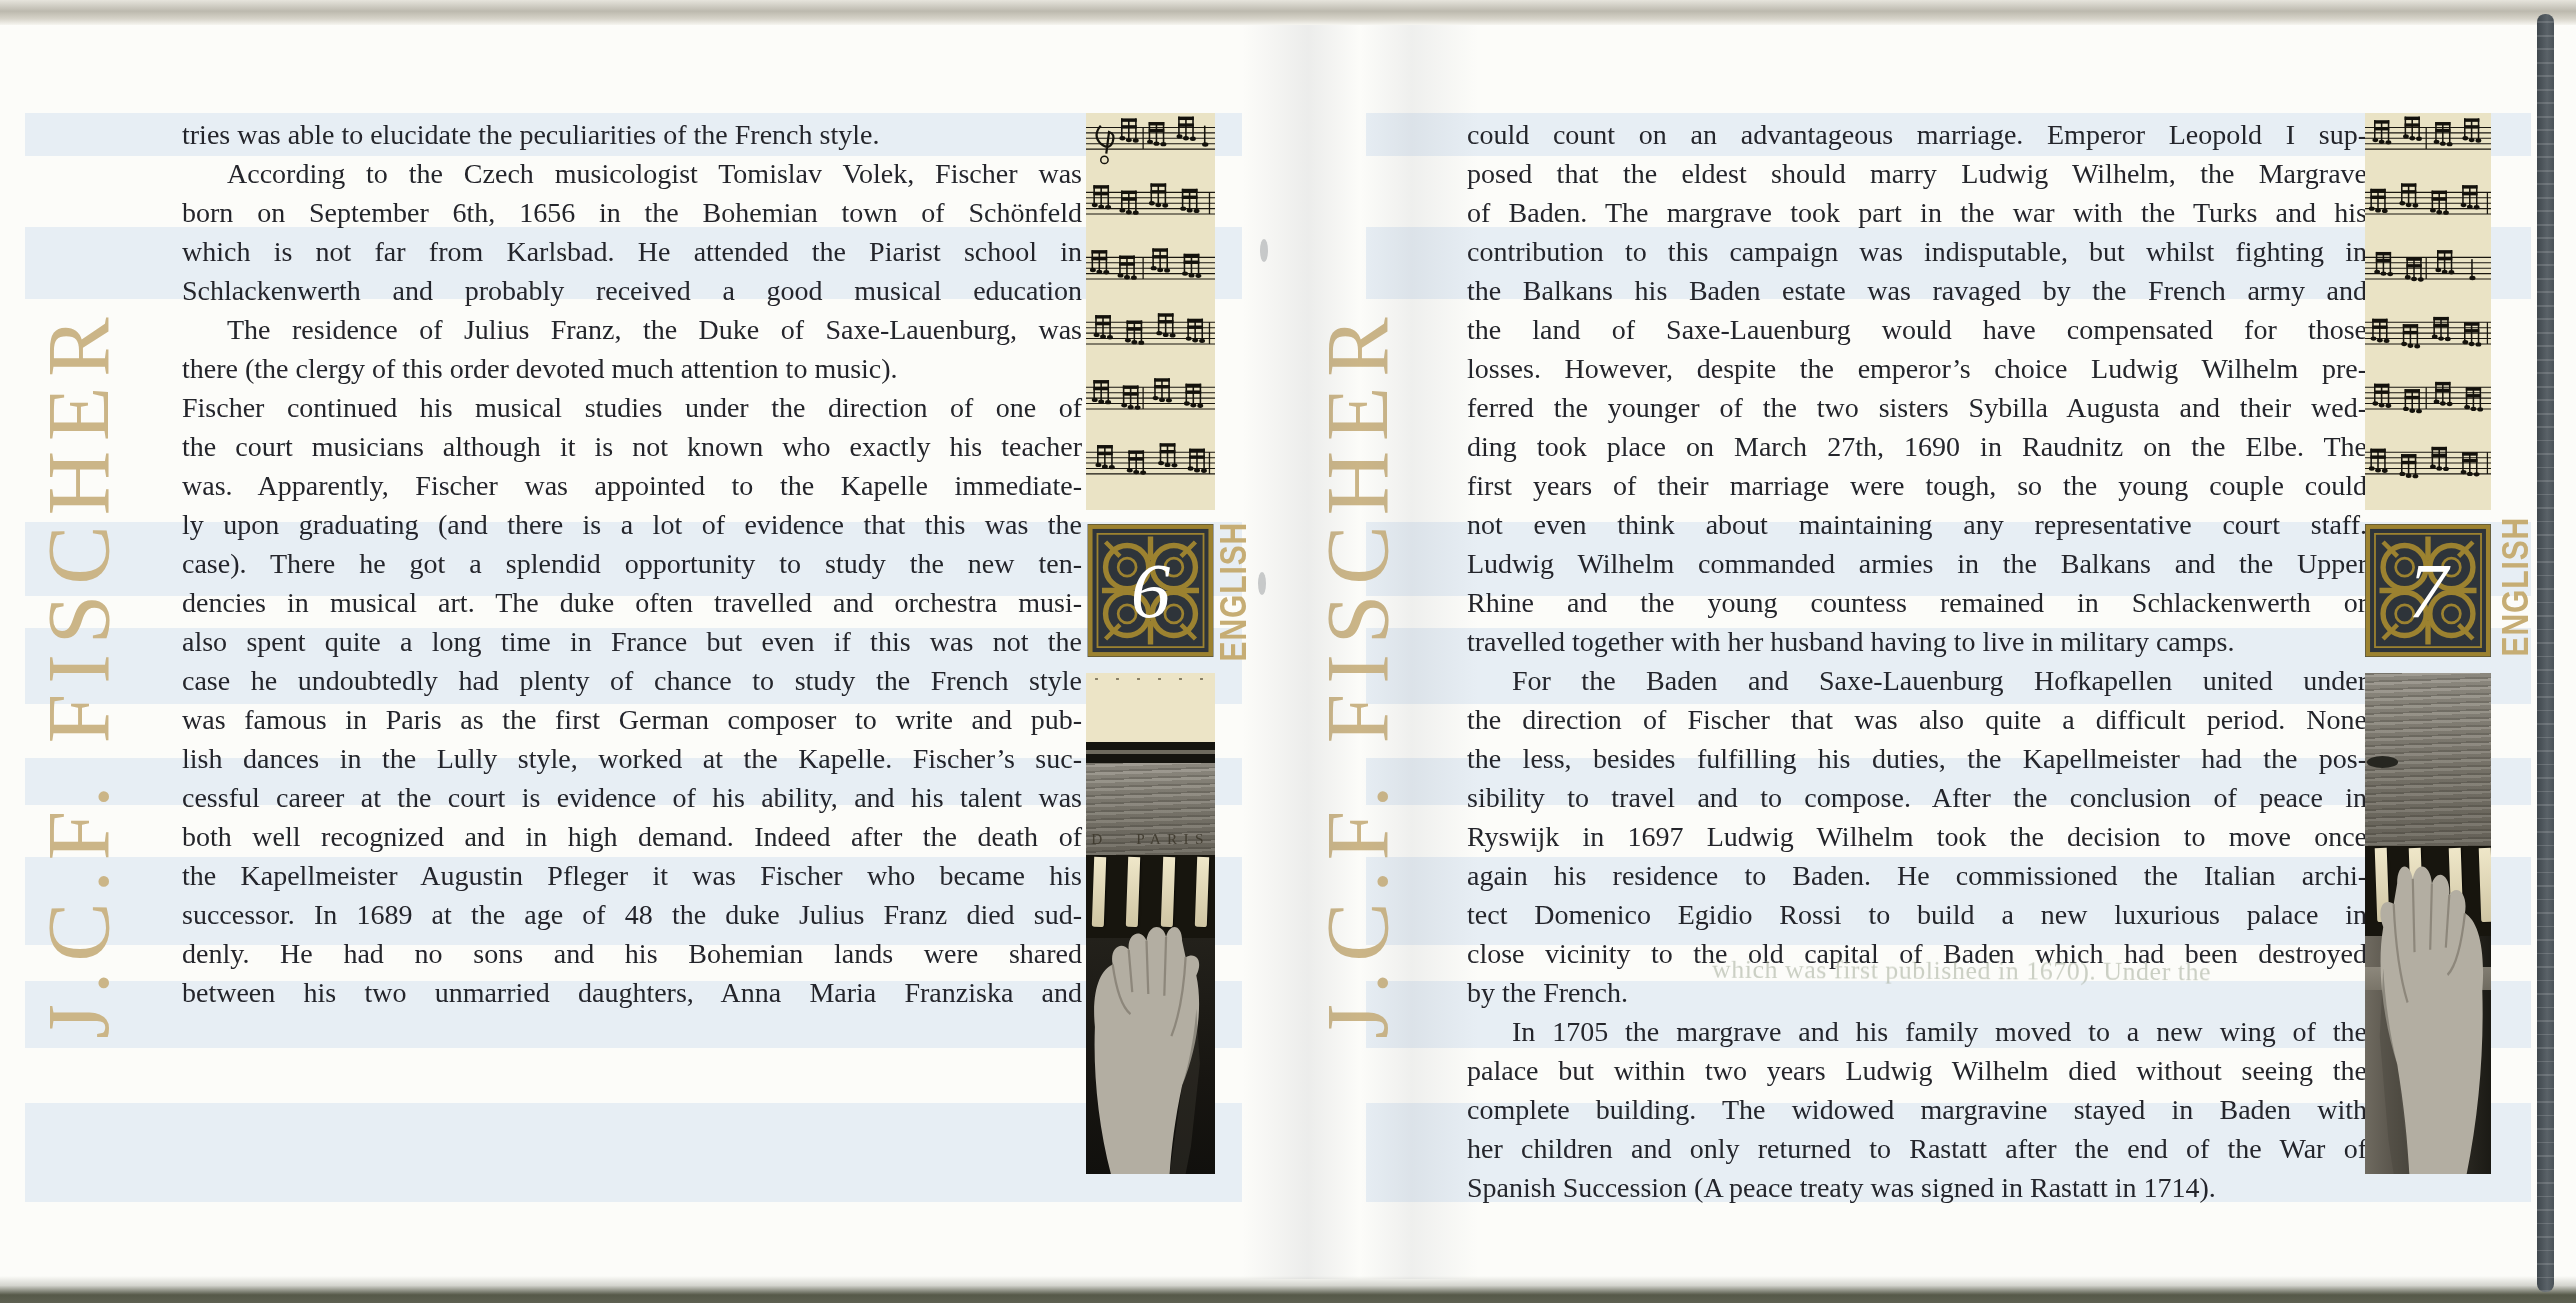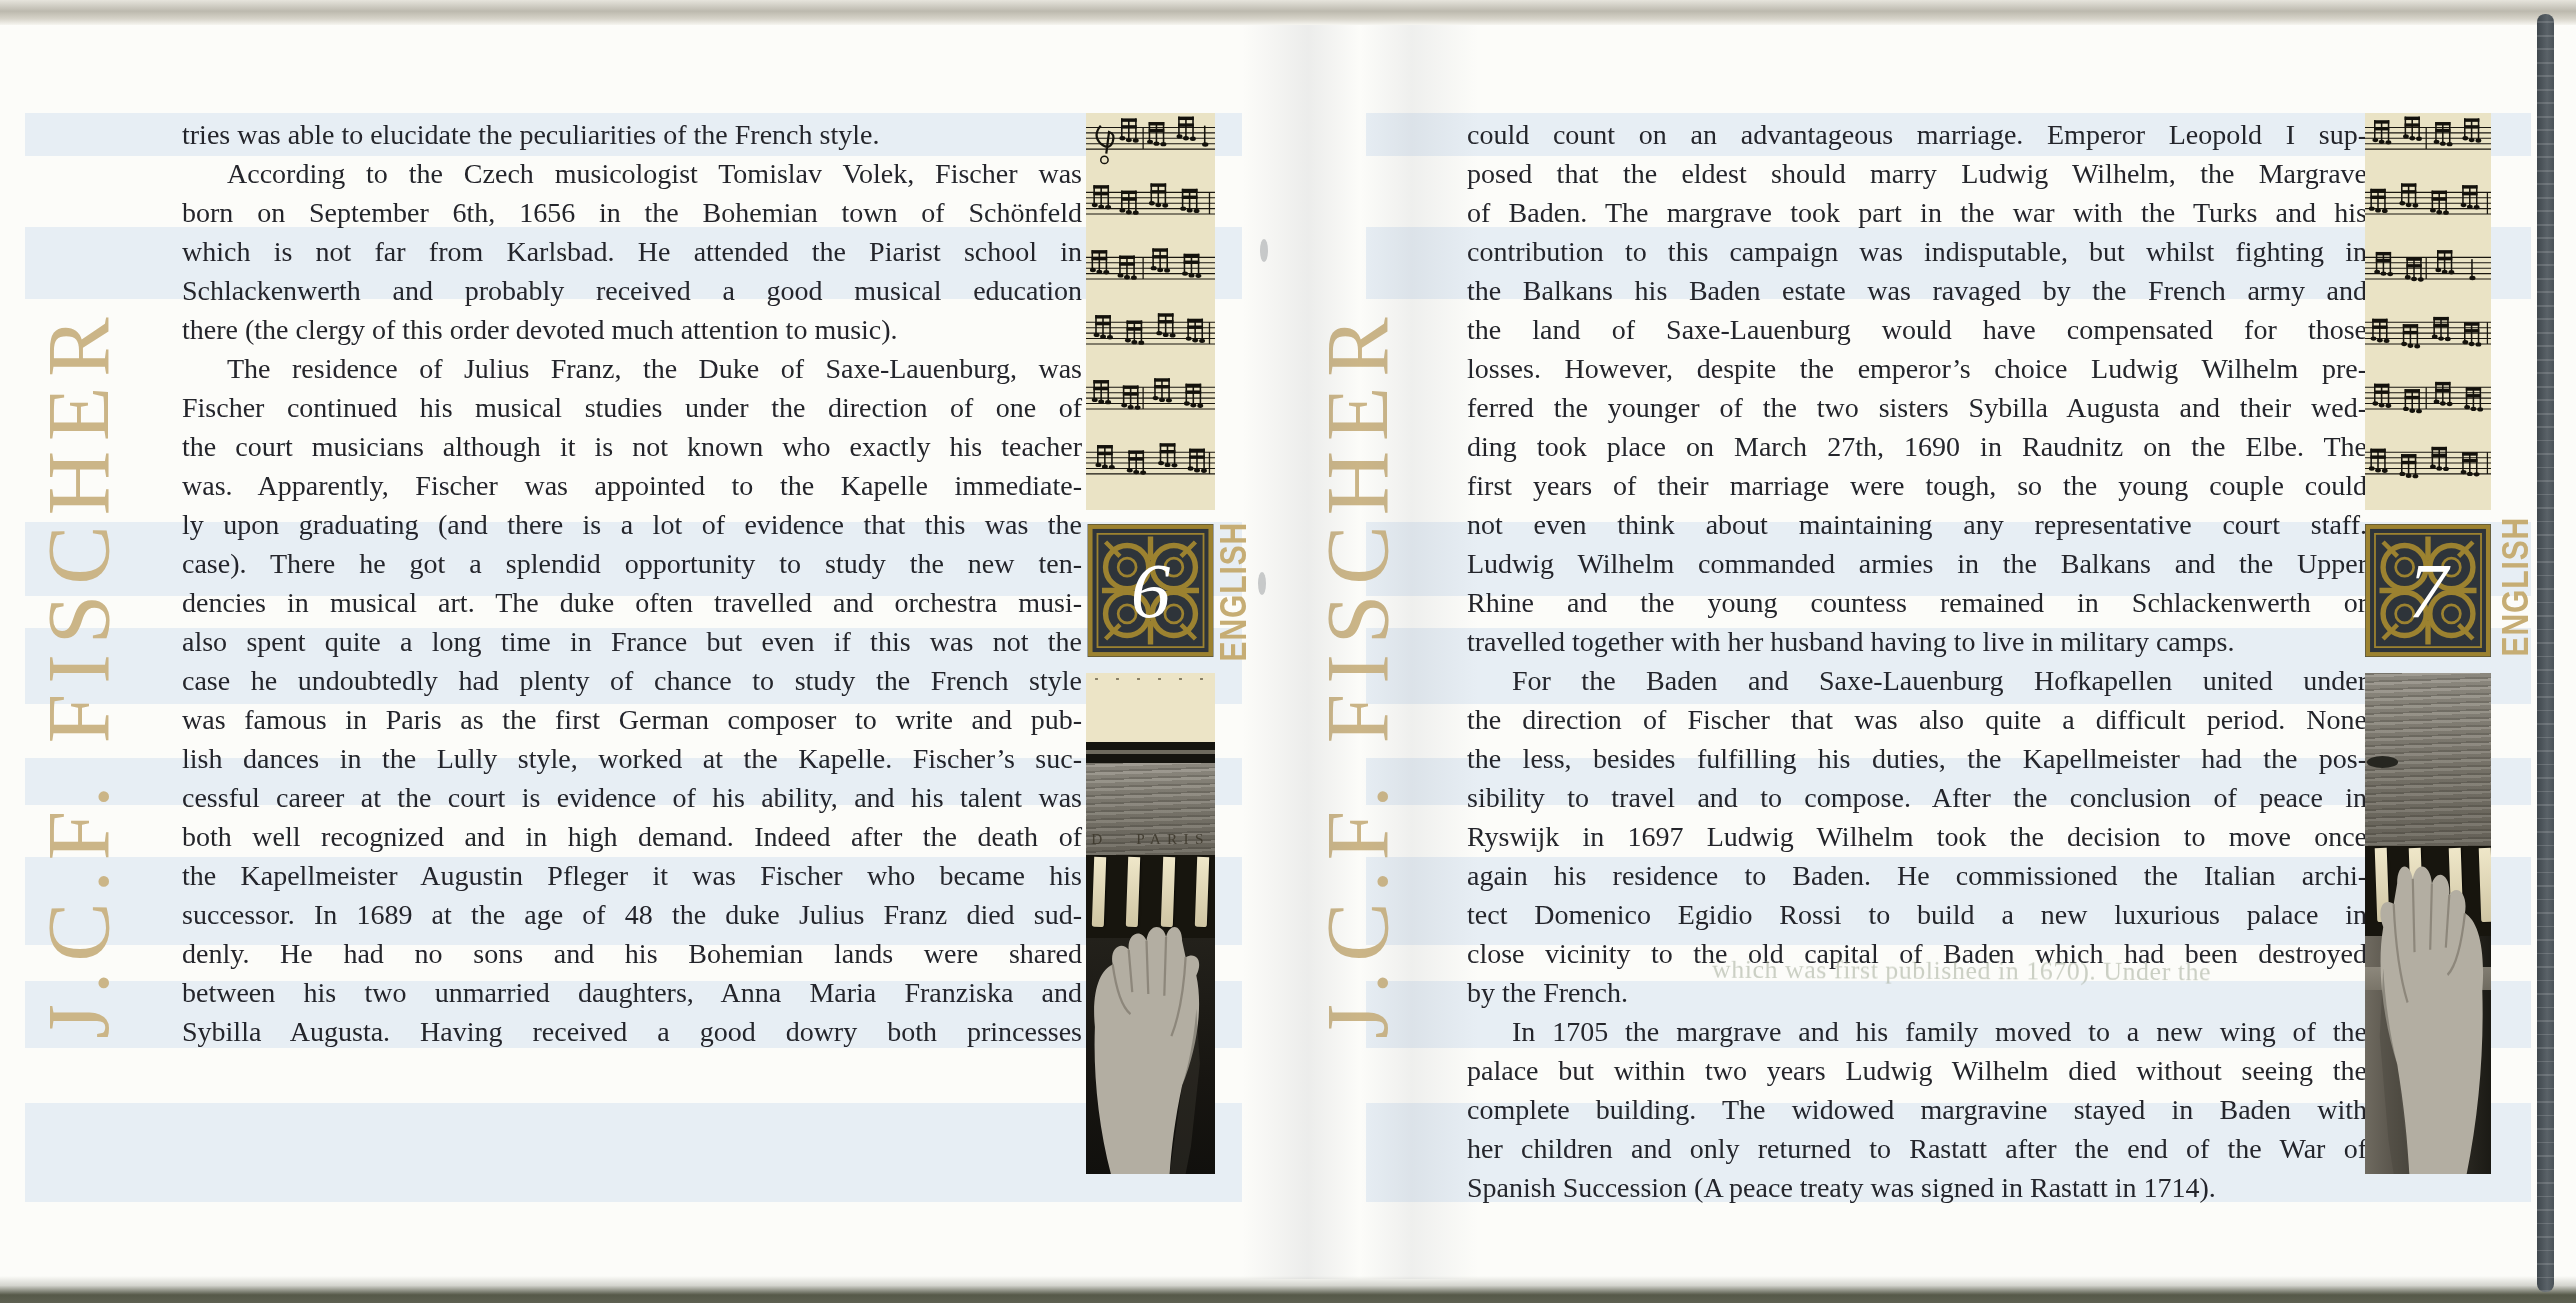--- a/index.html
+++ b/index.html
@@ -120,39 +120,38 @@
 
   <div>
     <div class="vtitle" style="left:-359px;top:626px;">J.C.F. FISCHER</div>
 
     <div class="textcol" style="left:182px;top:115px;">
         <div class="bline end">tries was able to elucidate the peculiarities of the French style.</div>
         <div class="bline ind">According to the Czech musicologist Tomislav Volek, Fischer was</div>
         <div class="bline">born on September 6th, 1656 in the Bohemian town of Schönfeld</div>
         <div class="bline">which is not far from Karlsbad. He attended the Piarist school in</div>
         <div class="bline">Schlackenwerth and probably received a good musical education</div>
+        <div class="bline ind">The residence of Julius Franz, the Duke of Saxe-Lauenburg, was</div>
         <div class="bline end">there (the clergy of this order devoted much attention to music).</div>
-        <div class="bline ind">The residence of Julius Franz, the Duke of Saxe-Lauenburg, was</div>
         <div class="bline">Fischer continued his musical studies under the direction of one of</div>
         <div class="bline">the court musicians although it is not known who exactly his teacher</div>
         <div class="bline">was. Apparently, Fischer was appointed to the Kapelle immediate-</div>
         <div class="bline">ly upon graduating (and there is a lot of evidence that this was the</div>
         <div class="bline">case). There he got a splendid opportunity to study the new ten-</div>
         <div class="bline">dencies in musical art. The duke often travelled and orchestra musi-</div>
         <div class="bline">also spent quite a long time in France but even if this was not the</div>
         <div class="bline">case he undoubtedly had plenty of chance to study the French style</div>
         <div class="bline">was famous in Paris as the first German composer to write and pub-</div>
         <div class="bline">lish dances in the Lully style, worked at the Kapelle. Fischer’s suc-</div>
         <div class="bline">cessful career at the court is evidence of his ability, and his talent was</div>
         <div class="bline">both well recognized and in high demand. Indeed after the death of</div>
         <div class="bline">the Kapellmeister Augustin Pfleger it was Fischer who became his</div>
         <div class="bline">successor. In 1689 at the age of 48 the duke Julius Franz died sud-</div>
         <div class="bline">denly. He had no sons and his Bohemian lands were shared</div>
         <div class="bline">between his two unmarried daughters, Anna Maria Franziska and</div>
-        <div class="bline">Sybilla Augusta. Having received a good dowry both princesses</div>
       </div>
 
     <svg class="musicimg" style="left:1086px;top:113px;" width="129" height="397" viewBox="0 0 140 440" preserveAspectRatio="none">
       <rect width="140" height="440" fill="#eae3c5"></rect>
       <use href="#mstaff" y="16"></use>
         <use href="#mstaff" y="88"></use>
         <use href="#mstaff" y="160"></use>
       <use href="#mstaff" y="232"></use>
         <use href="#mstaff" y="304"></use>
         <use href="#mstaff" y="376"></use>

